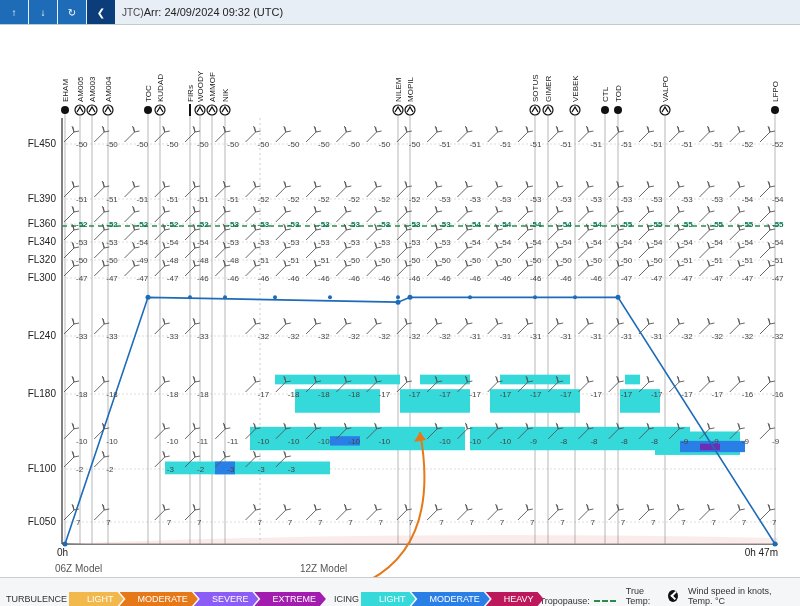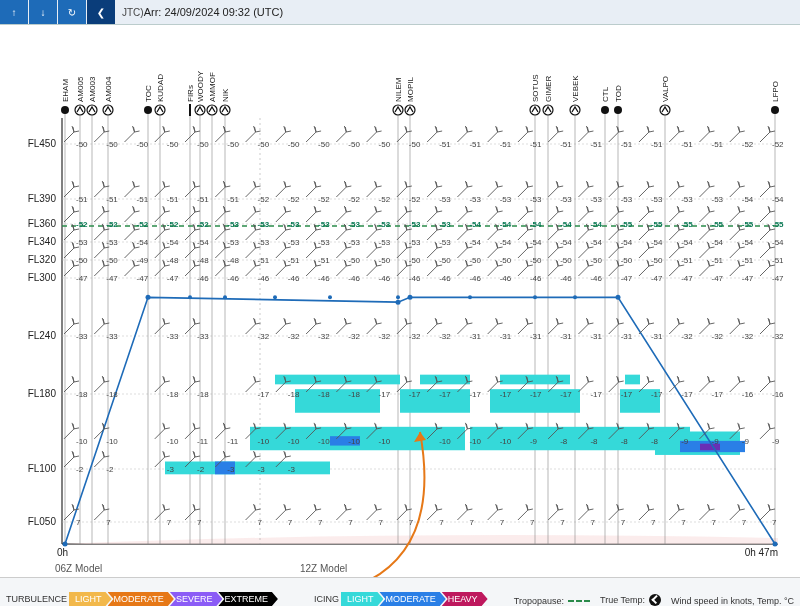--- a/index.html
+++ b/index.html
@@ -23,21 +23,21 @@
   .profdot{fill:#1e6bb8}
   .tropo{stroke:#2a8a4a;stroke-width:1.3;stroke-dasharray:5 4;fill:none}
   .wp-line{stroke:#888;stroke-width:.6}
   .wp-dot{fill:#111}
   .wp-ring{fill:#fff;stroke:#111;stroke-width:1.2}
   .ice-l{fill:#35d9d9}
   .ice-m{fill:#2a7fe6}
   .ice-h{fill:#6a2fb5}
   .terrain{fill:#f8e0e0;opacity:.6}
   .legendbar{position:absolute;left:0;right:0;bottom:0;height:28px;background:#f4f6f8;border-top:1px solid #ccc;display:flex;align-items:flex-end;font-size:9px}
-  .chev{display:inline-flex;align-items:center;height:14px;padding:0 10px 0 6px;color:#fff;position:relative;margin-right:-4px;clip-path:polygon(0 0,calc(100% - 6px) 0,100% 50%,calc(100% - 6px) 100%,0 100%,6px 50%)}
+  .chev{display:inline-flex;align-items:center;height:14px;padding:0 10px 0 18px;color:#fff;position:relative;margin-right:-4px;clip-path:polygon(0 0,calc(100% - 6px) 0,100% 50%,calc(100% - 6px) 100%,0 100%,6px 50%)}
   .chev.first{clip-path:polygon(0 0,calc(100% - 6px) 0,100% 50%,calc(100% - 6px) 100%,0 100%)}
   .lg-group{display:flex;align-items:center;margin-left:6px}
   .lg-label{color:#333;margin-right:2px}
   .troposw{width:22px;border-top:2px dashed #2a8a4a;display:inline-block;height:0;margin:0 4px;vertical-align:middle}
   .tt-ico{width:12px;height:12px;border-radius:50%;background:#111;display:inline-block;margin:0 4px;position:relative}
   .tt-ico:after{content:"";position:absolute;left:4px;top:2px;border-left:2px solid #fff;border-bottom:2px solid #fff;width:4px;height:5px;transform:rotate(45deg)}
   .ring{border:2px solid #e67817;border-radius:18px;position:absolute}
   .mlabel{position:absolute;font-size:10px;color:#555}
 </style>
 </head>
@@ -1151,23 +1151,23 @@
   <path d="M10,158 Q80,120 60,10" stroke="#e67817" stroke-width="2" fill="none"></path>
   <path d="M60,10 l-6,10 l12,-2 z" fill="#e67817"></path>
 </svg>
 
 <div class="legendbar">
   <div class="lg-group">
     <span class="lg-label">TURBULENCE</span>
     <span class="chev first" style="background:#f2b84b">LIGHT</span>
     <span class="chev" style="background:#e67817">MODERATE</span>
     <span class="chev" style="background:#8b5cf6">SEVERE</span>
-    <span class="chev" style="background:#000000">EXTREME</span>
+    <span class="chev" style="background:#a21caf">EXTREME</span>
   </div>
-  <div class="lg-group" style="margin-left:40px">
+  <div class="lg-group" style="margin-left:12px">
     <span class="lg-label">ICING</span>
     <span class="chev first" style="background:#35d9d9">LIGHT</span>
     <span class="chev" style="background:#2a7fe6">MODERATE</span>
     <span class="chev" style="background:#be185d">HEAVY</span>
   </div>
   <div class="lg-group" style="margin-left:auto">
     <span>Tropopause:</span>
     <span class="troposw"></span>
   </div>
   <div class="lg-group">

